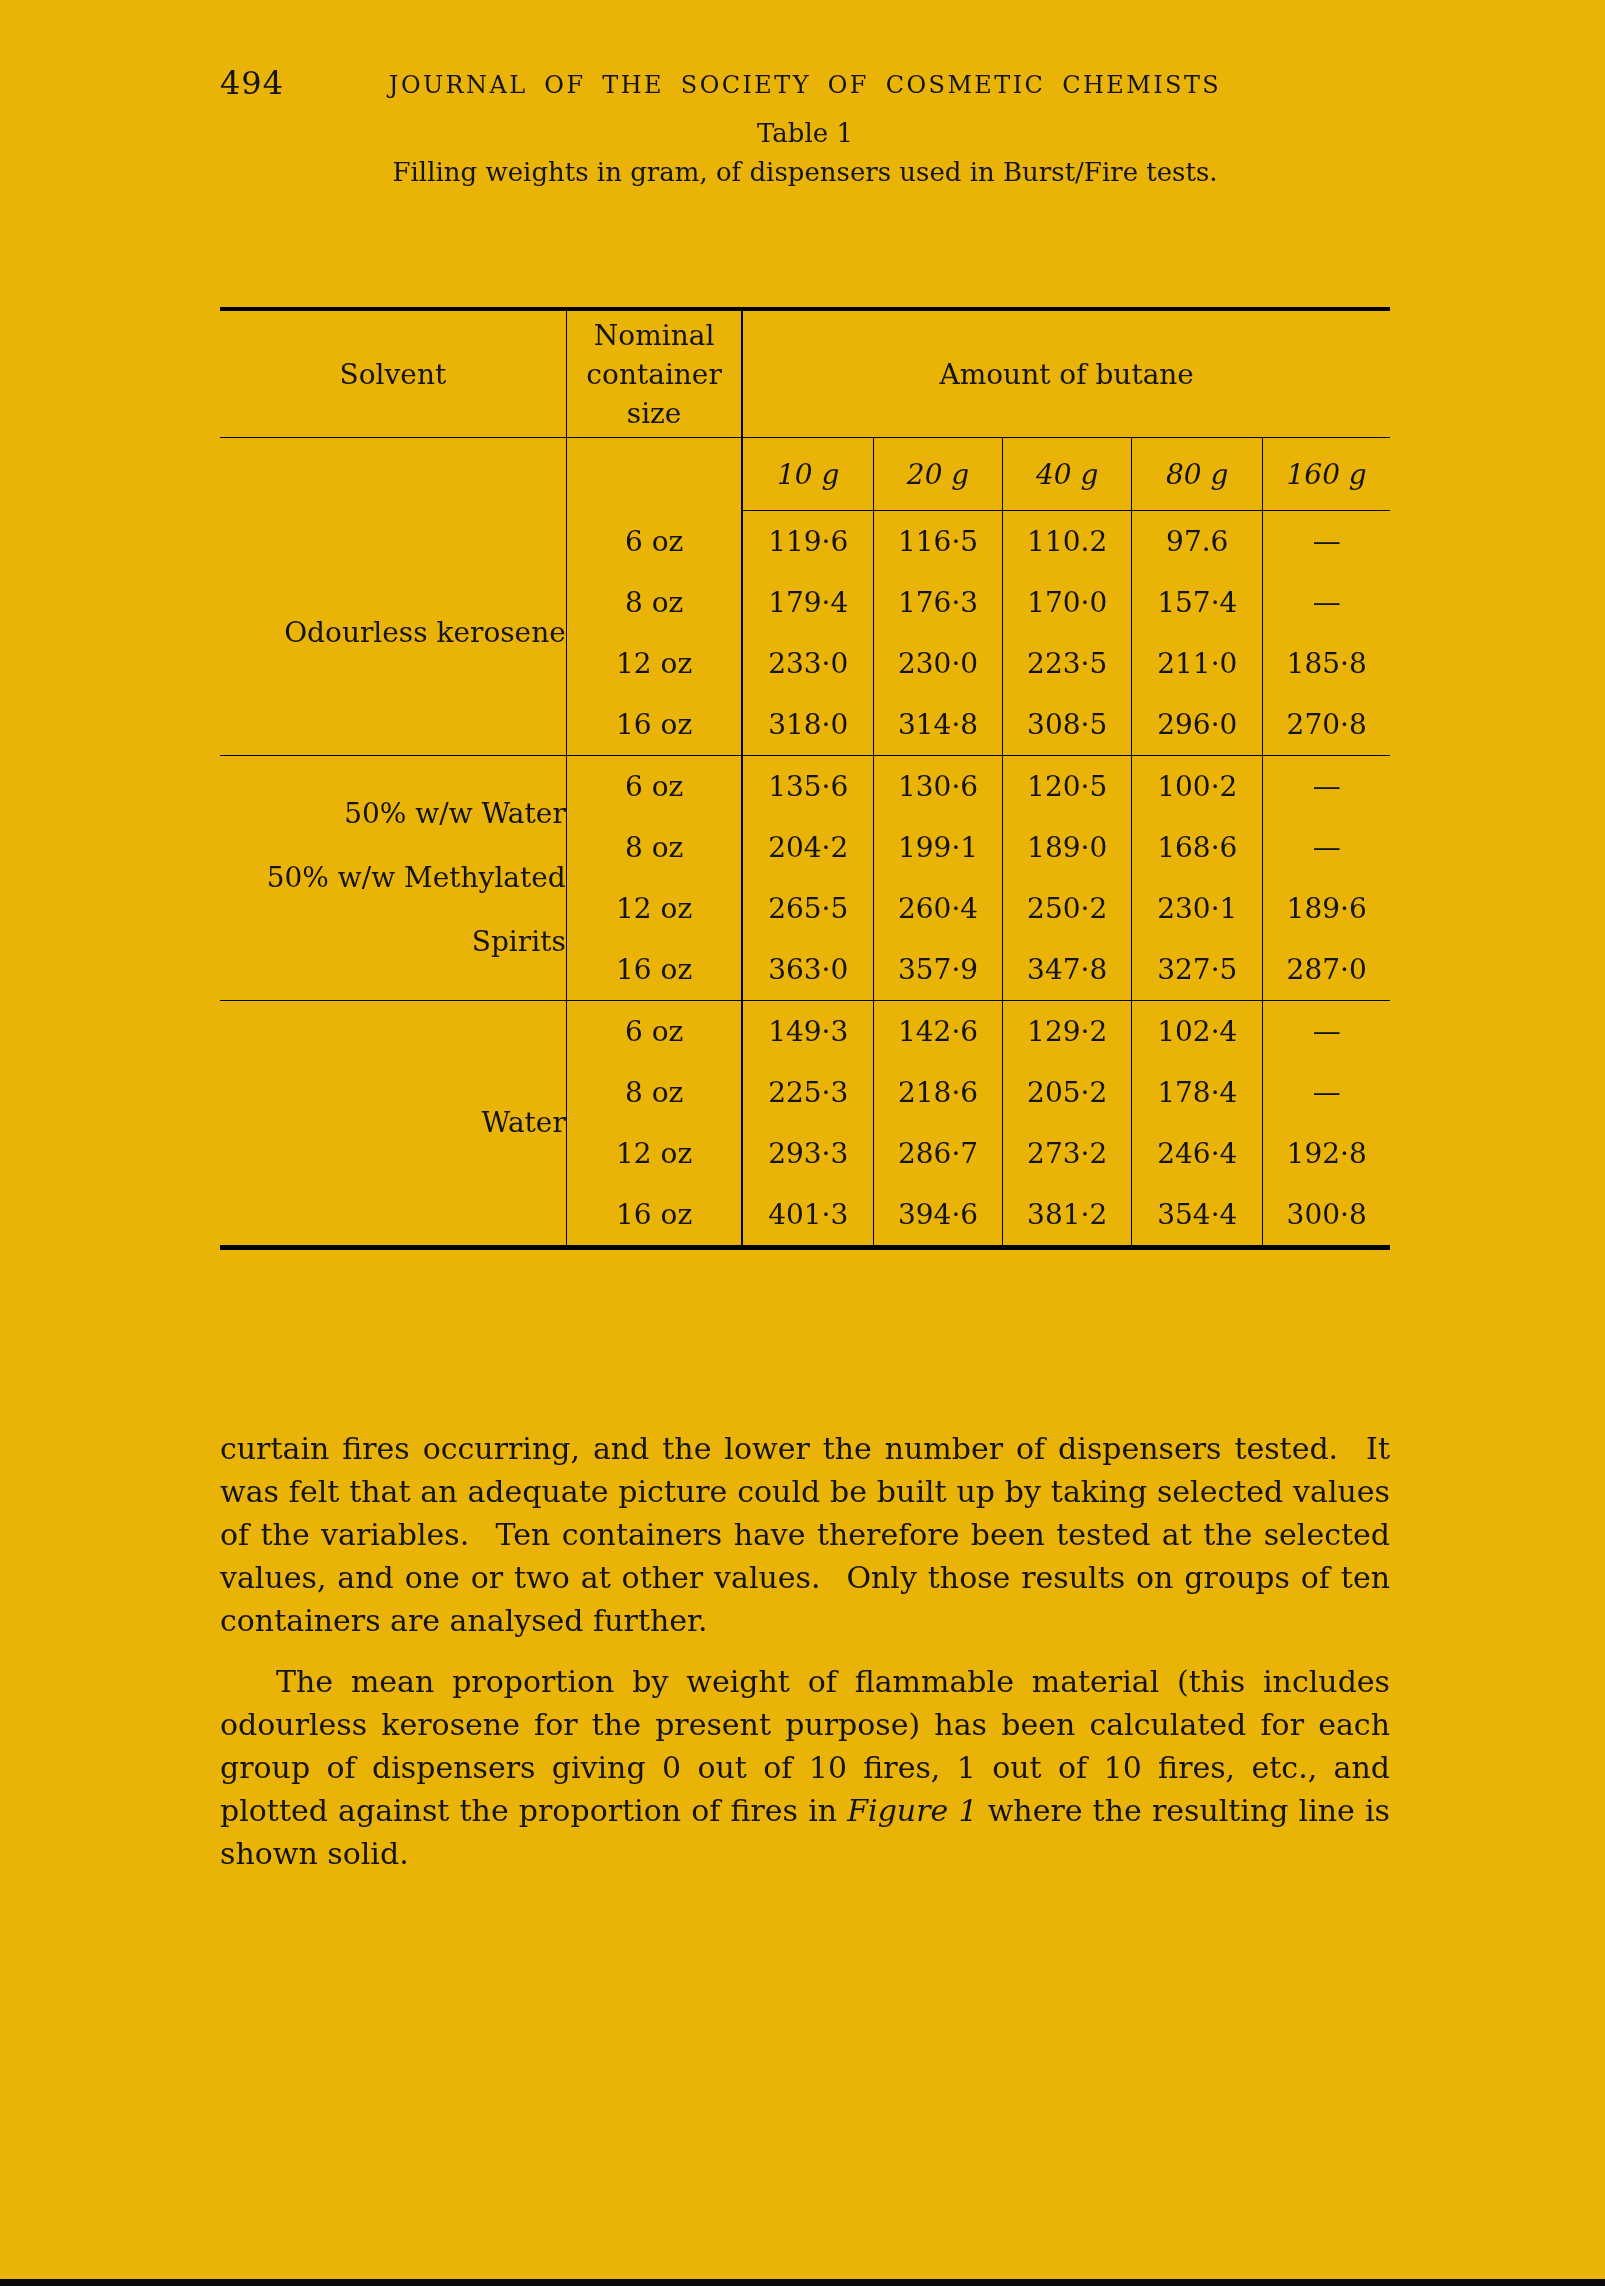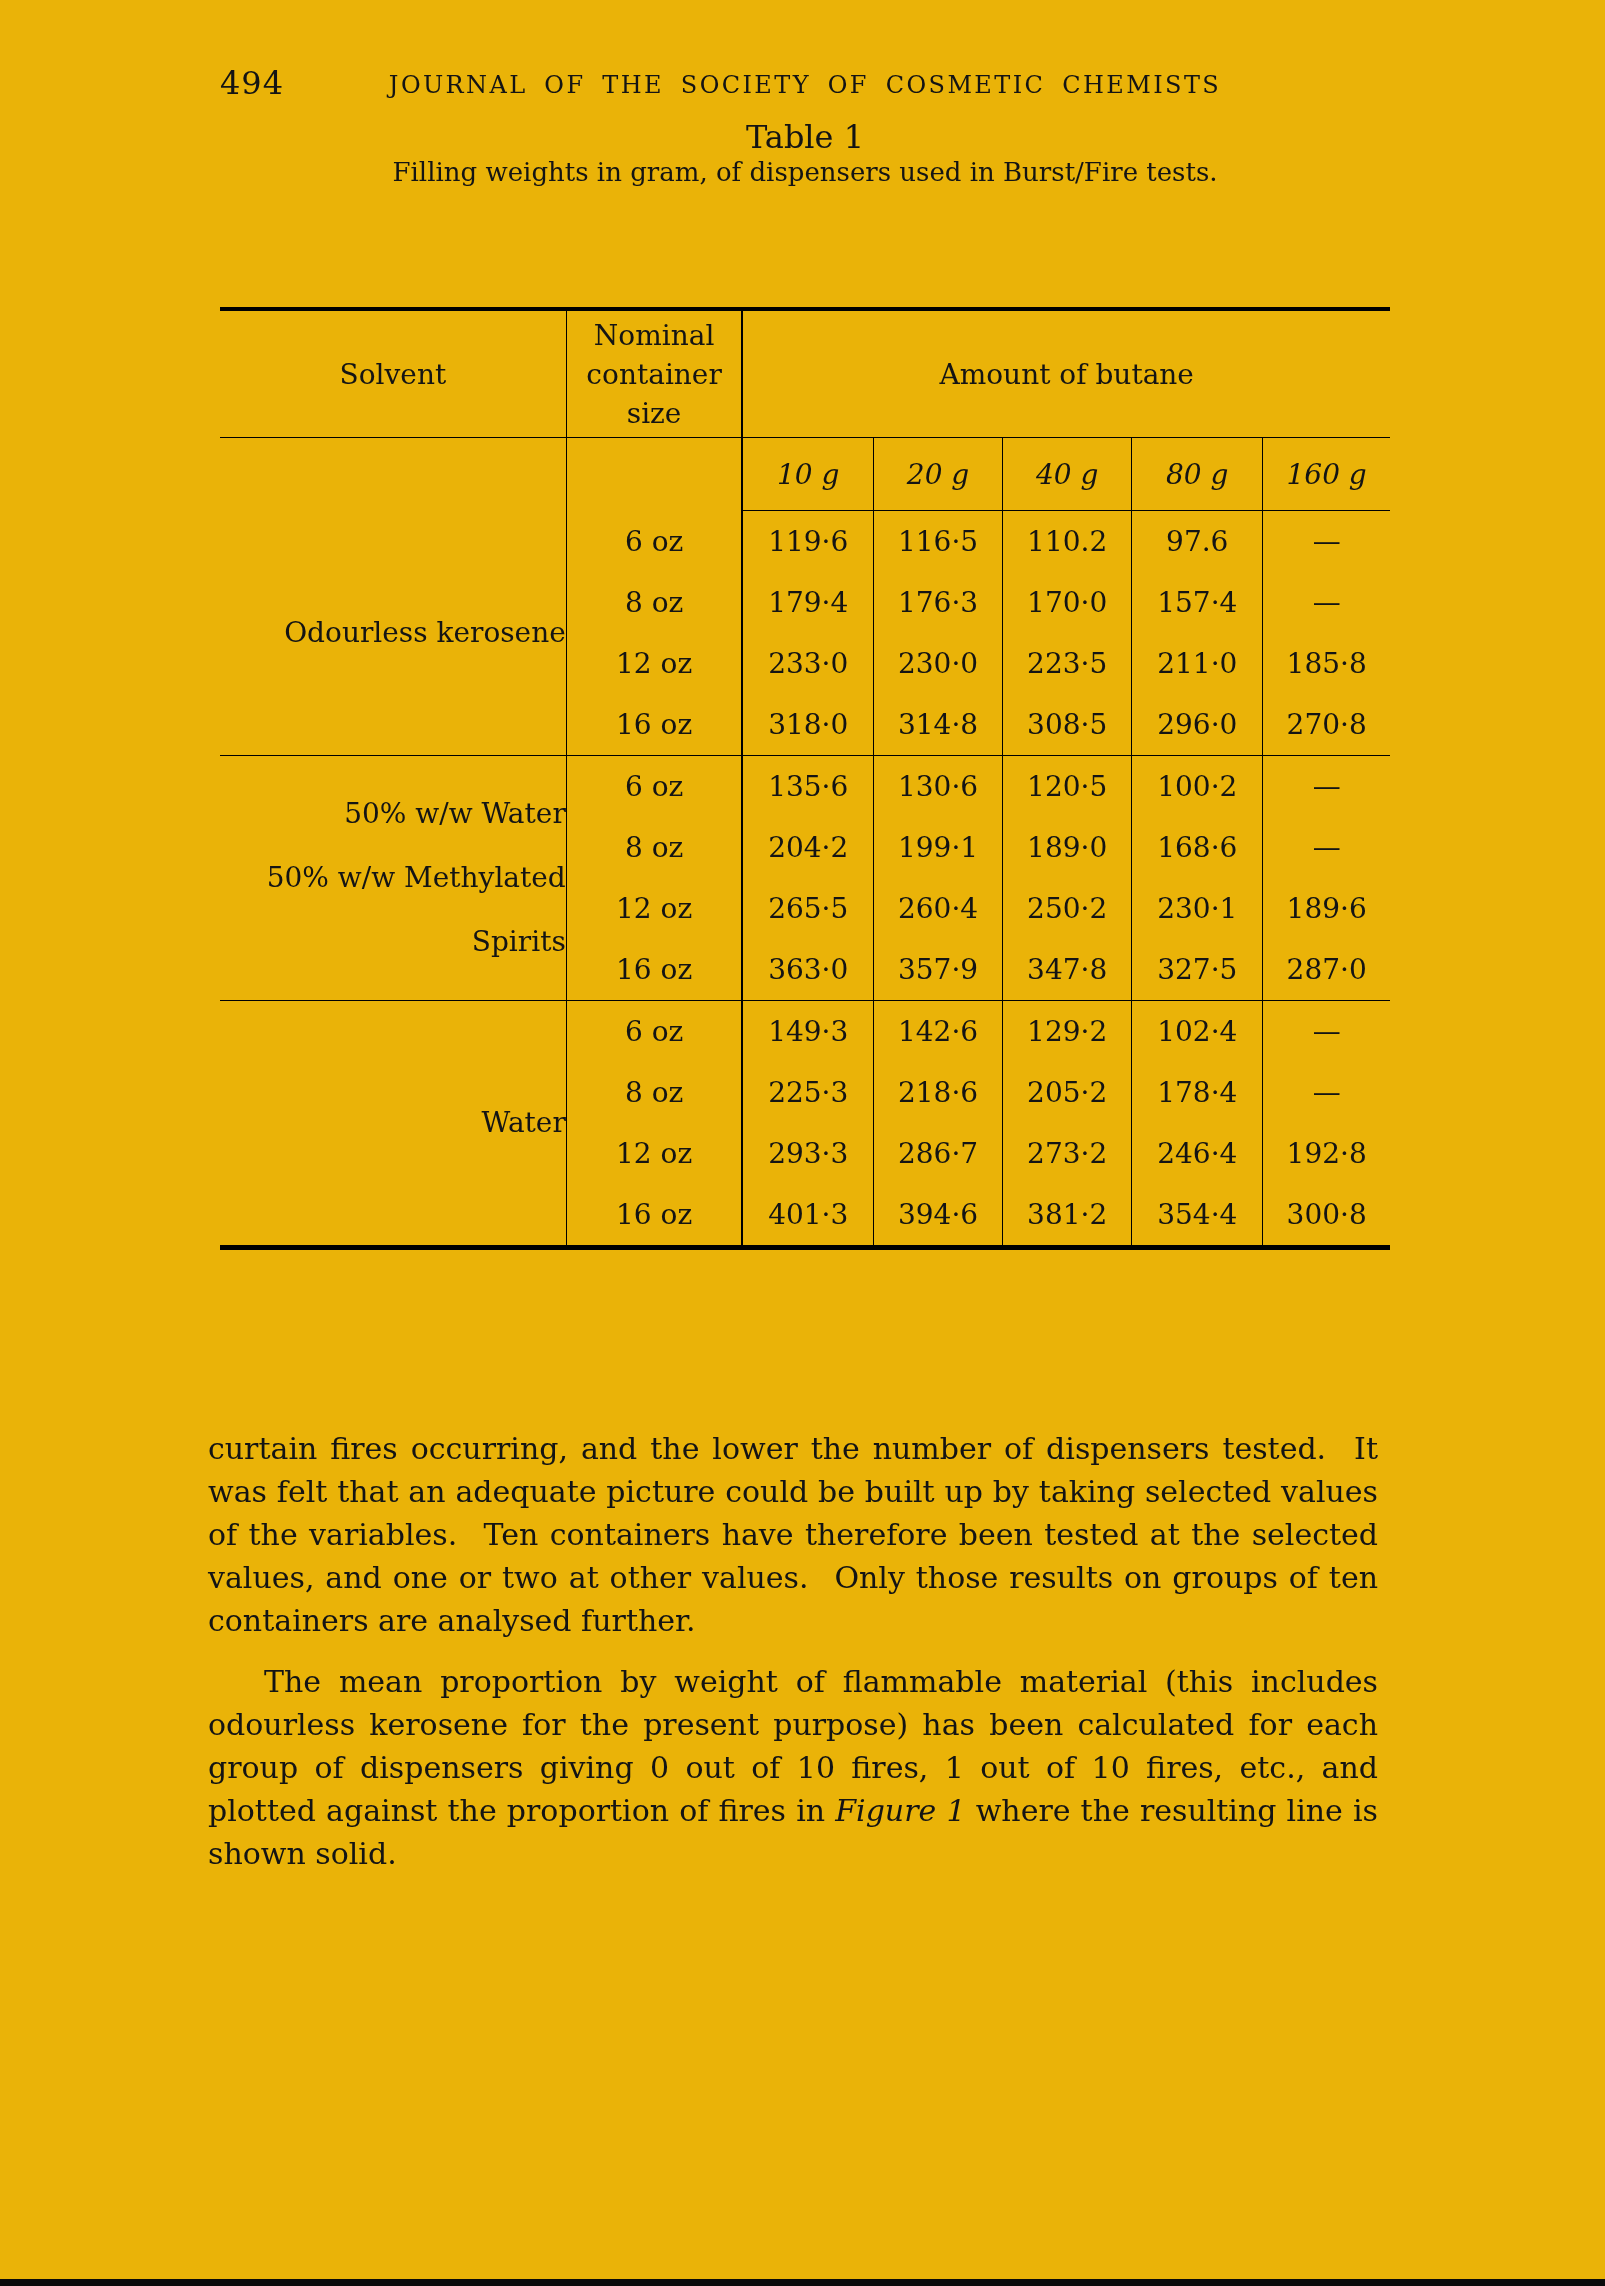--- a/index.html
+++ b/index.html
@@ -16,21 +16,21 @@
     position:absolute; left:220px; top:64px;
     font-size:32px; letter-spacing:1px;
   }
   .journal-title {
     position:absolute; left:220px; top:71px; width:1170px;
     text-align:center; font-size:24px;
     letter-spacing:2.4px; word-spacing:6.8px;
   }
   .table-title {
     position:absolute; left:220px; top:118px; width:1170px;
-    text-align:center; font-size:32px;
+    text-align:center; font-size:26px;
   }
   .table-caption {
     position:absolute; left:220px; top:157px; width:1170px;
     text-align:center; font-size:26px;
   }
   .table-wrap { position:absolute; left:220px; top:307px; width:1170px; }
   table.data {
     border-collapse:collapse; table-layout:fixed; width:100%;
     font-size:28px; color:#141414;
     border-top:4.8px solid #000; border-bottom:5.8px solid #000;
@@ -42,21 +42,21 @@
   tr.data-row td { height:61px; }
   td.v1 { border-left:1.9px solid #000; }
   td.v2 { border-left:2.9px solid #000; }
   td.v3 { border-left:1.9px solid #000; }
   tr.group-start td { border-top:1.9px solid #000; }
   td.size-cell { text-align:right; padding-right:41px; }
   td.solvent-cell { text-align:center; }
   .solvent-line { line-height:64px;text-align:right; }
   td.hdr-size { line-height:39px; padding:0 13.5px; }
   .body-text {
-    position:absolute; left:208px; top:1427px; width:1170px;
+    position:absolute; left:220px; top:1427px; width:1170px;
     font-size:30px; line-height:43px; text-align:justify;
   }
   .body-text p { margin:0 0 18.3px 0; }
   .body-text p.indent { text-indent:56px; }
   .bottom-strip {
     position:absolute; left:0; bottom:0; width:100%; height:6.8px;
     background:#0a0a0a;
   }
 </style>
 </head>

